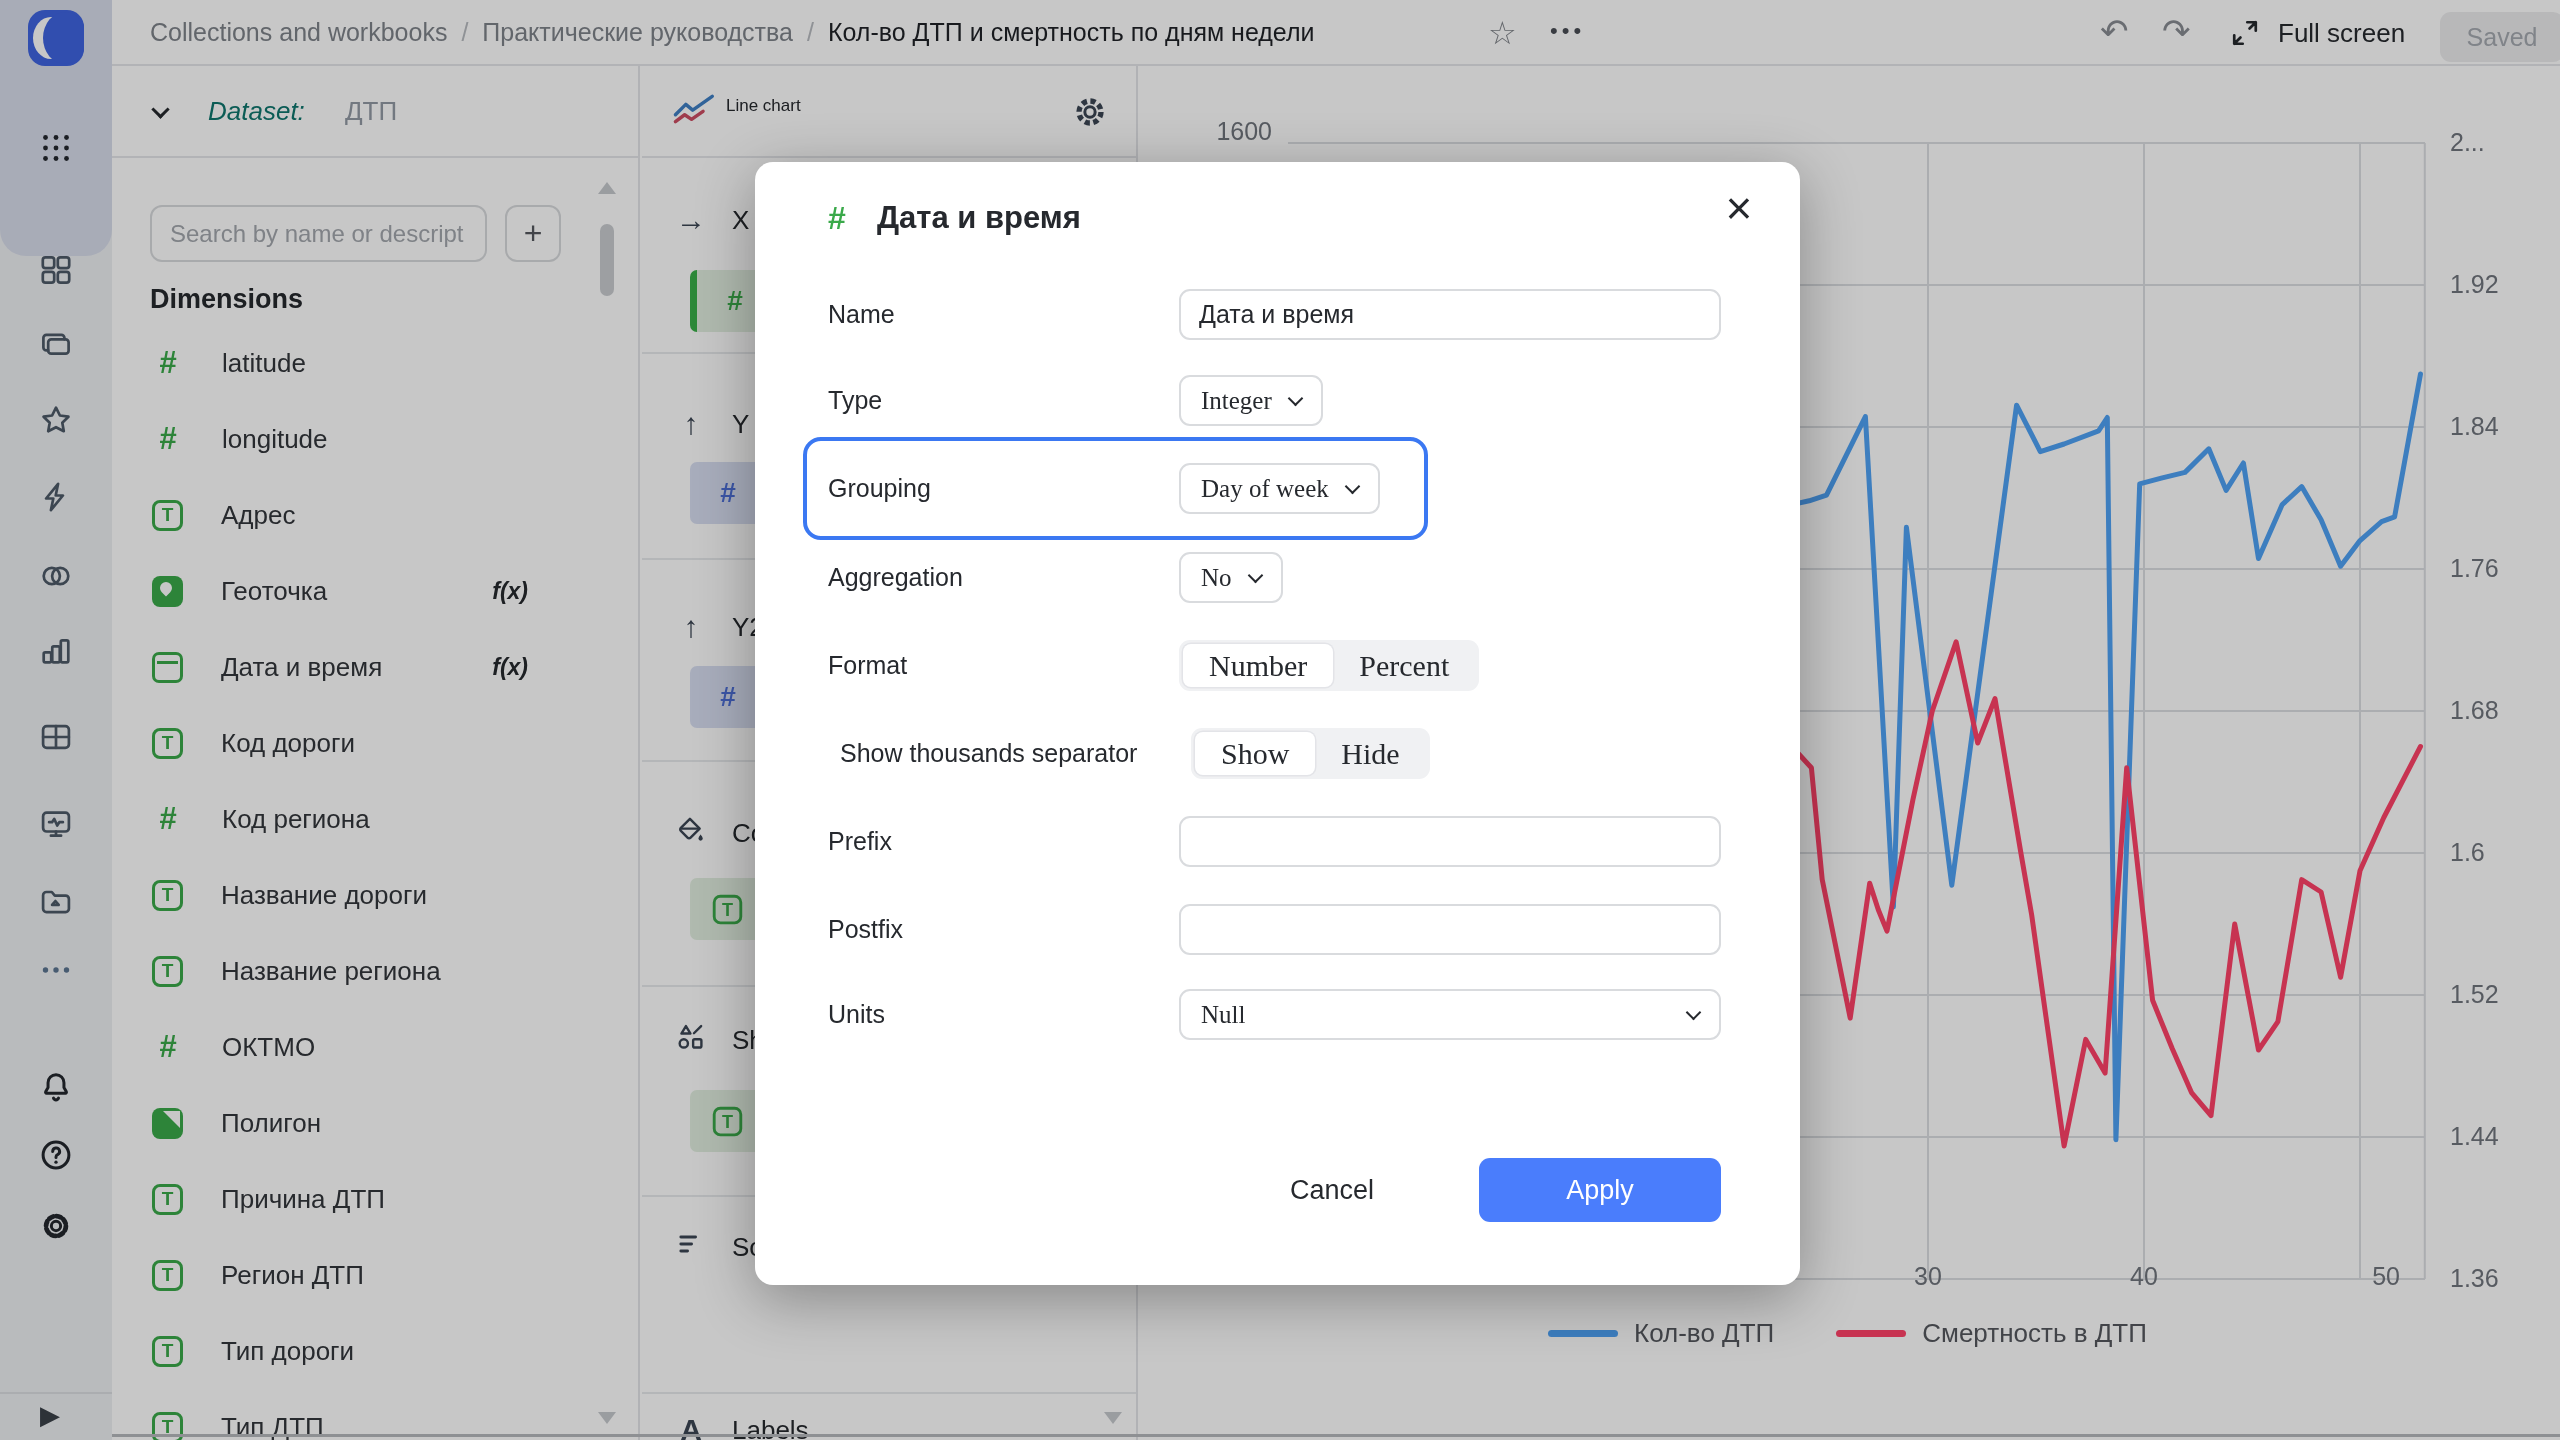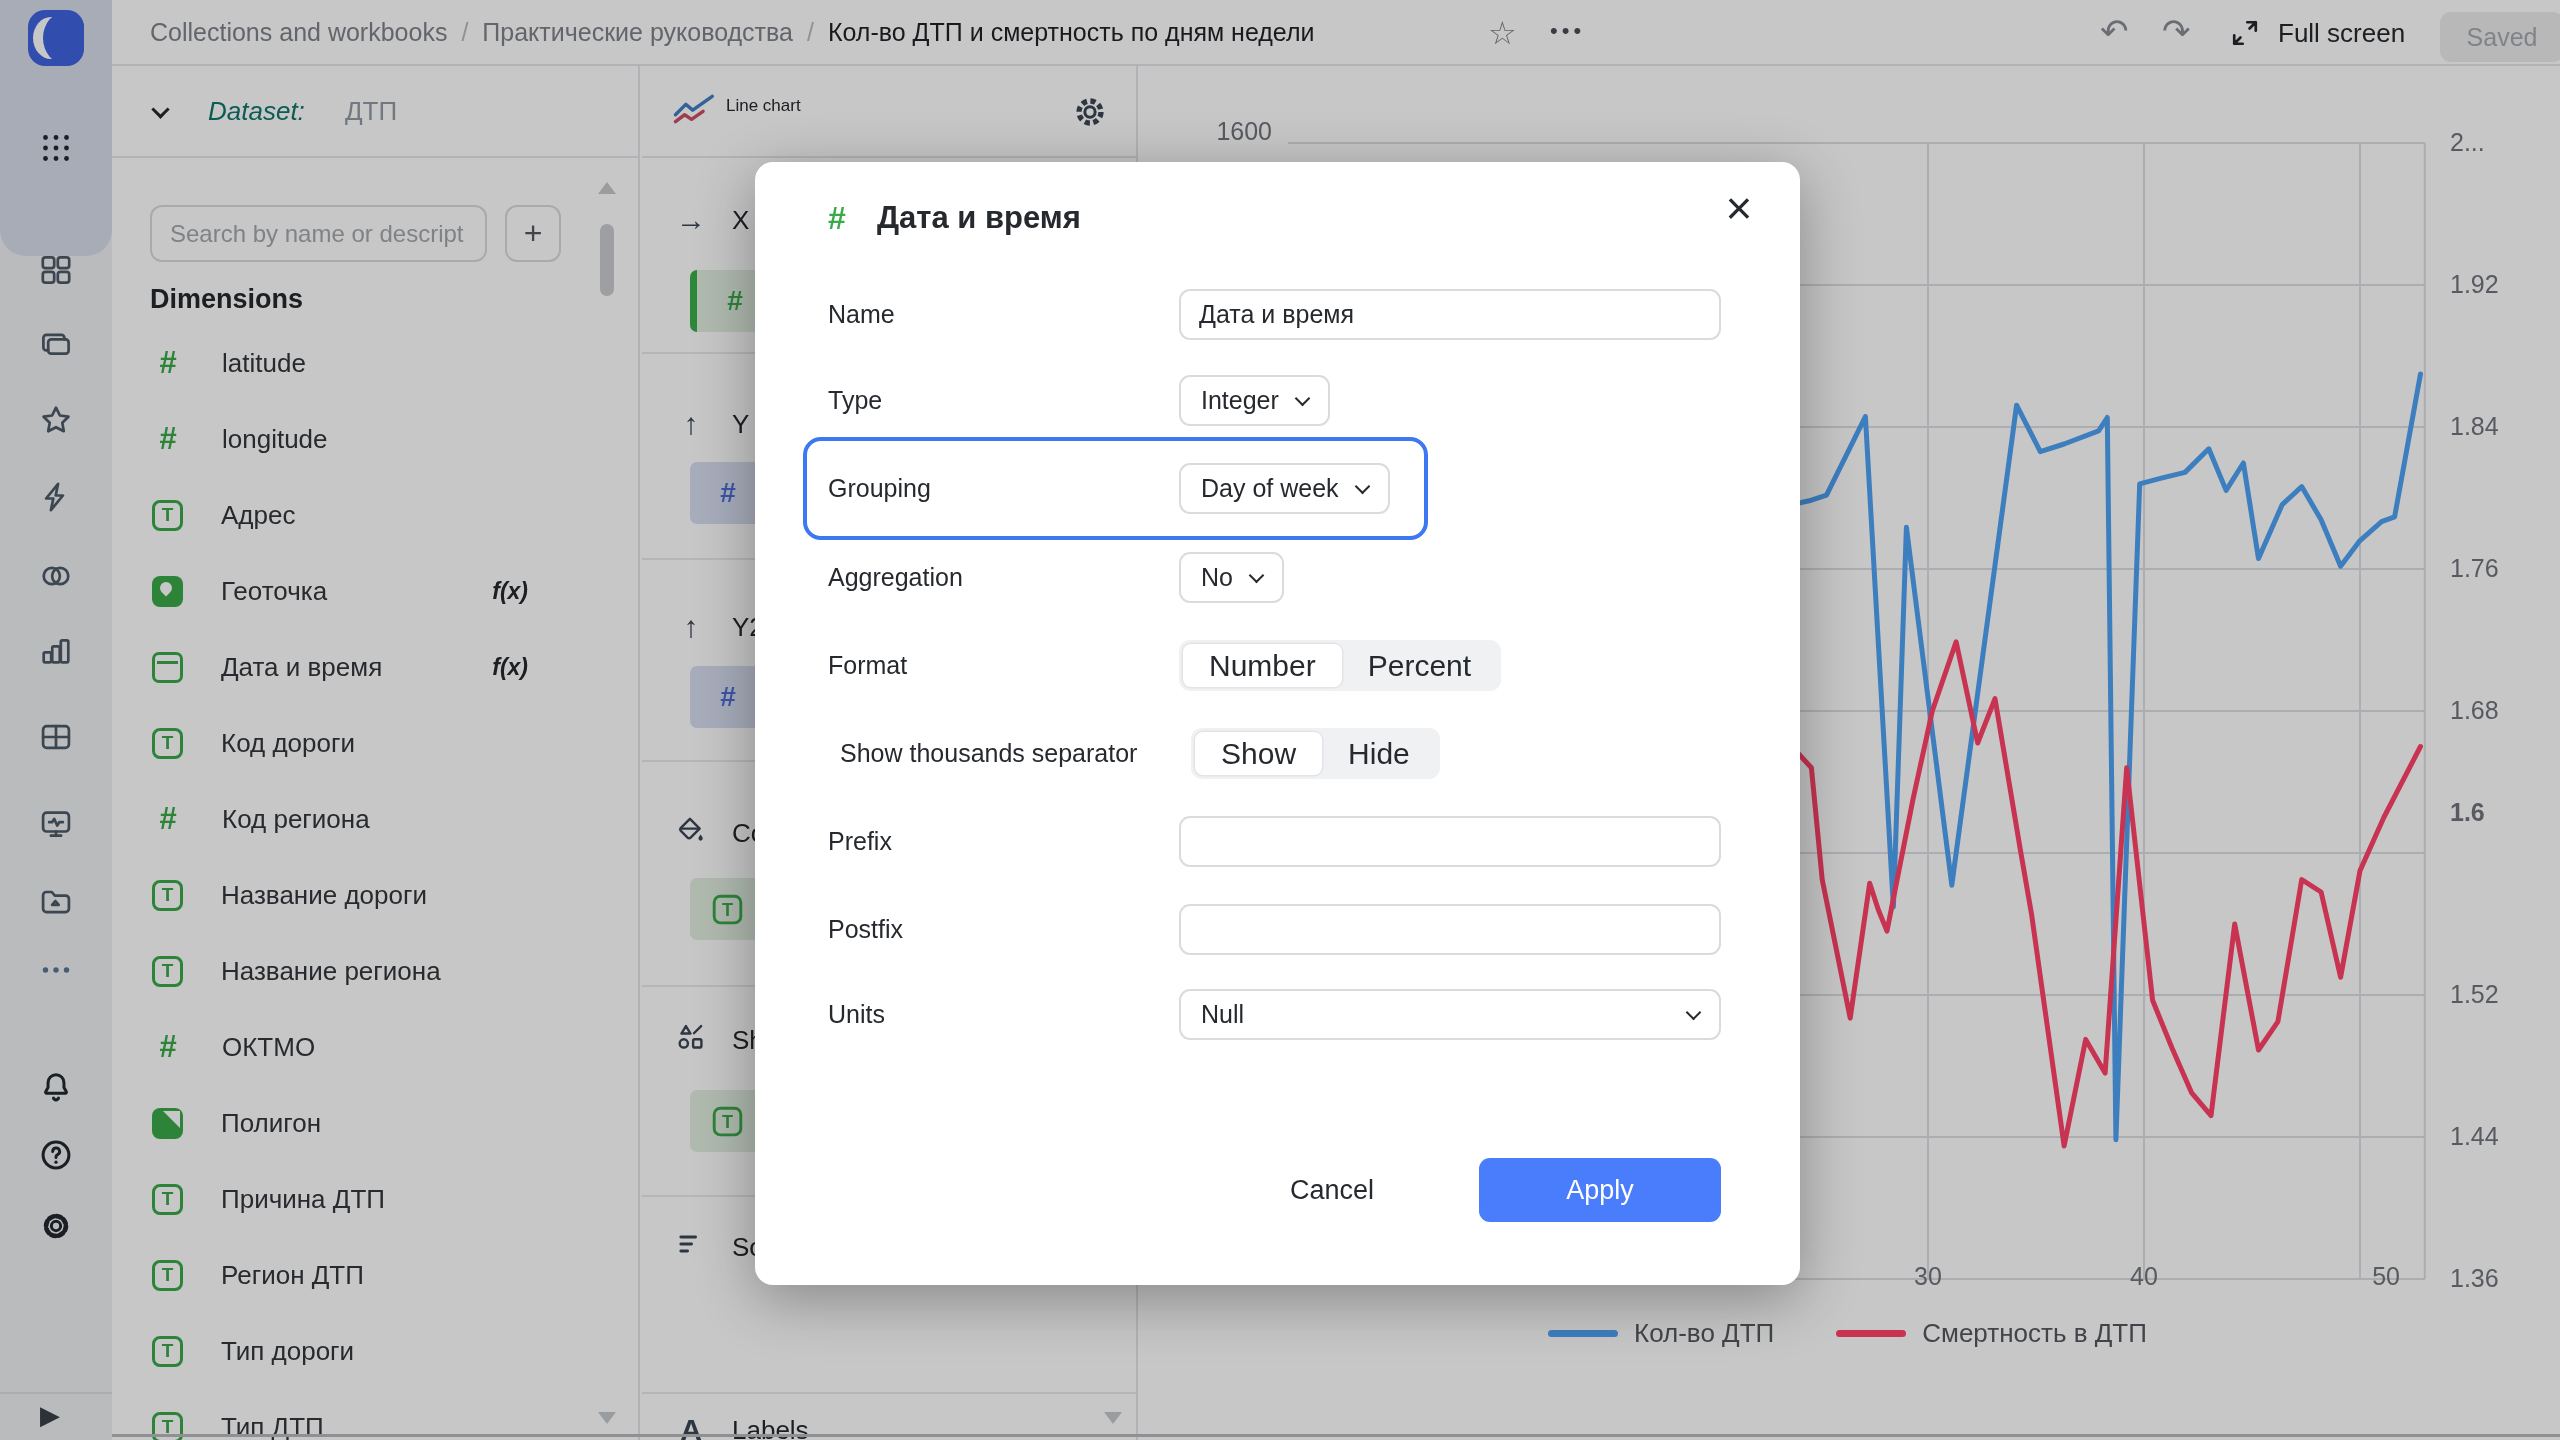--- a/index.html
+++ b/index.html
@@ -97,21 +97,21 @@
   .bottom-bar { position:absolute; left:112px; top:1434px; width:2448px; height:3px; background:#b6b9bd; }
 
   
   .dim-overlay { position:absolute; inset:0; background:rgba(0,0,0,0.22); z-index:40; }
   .modal { position:absolute; left:755px; top:162px; width:1045px; height:1123px; background:#fff; border-radius:18px; box-shadow:0 14px 60px rgba(0,0,0,.32); z-index:50; }
   .m-close { position:absolute; left:956px; top:18px; width:56px; height:56px; font-size:46px; font-weight:300; color:#26292e; display:flex; align-items:center; justify-content:center; cursor:pointer; }
   .m-hash { position:absolute; left:73px; top:38px; font-size:32px; font-weight:700; color:#3aa94a; }
   .m-title { position:absolute; left:122px; top:38px; font-size:31px; font-weight:600; color:#26292e; }
   .m-row { position:absolute; left:73px; width:900px; height:51px; display:flex; align-items:center; }
   .m-label { font-size:25px; color:#26292e; }
-  .m-ctrl { position:absolute; left:351px; top:0; height:51px; }
+  .m-ctrl { position:absolute; left:351px; top:0; height:51px;font-family:Liberation Serif, serif; }
   .m-input { border:2px solid #d9dbde; border-radius:11px; width:542px; height:51px; font-size:25px; color:#26292e; padding:0 18px; font-family:inherit; background:#fff; }
   .m-drop { border:2px solid #d9dbde; border-radius:11px; height:51px; display:flex; align-items:center; gap:18px; padding:0 20px; font-size:25px; color:#26292e; cursor:pointer; background:#fff; }
   .m-drop .chev { margin-top:-5px; border-width:2.4px; }
   .m-drop.wide { width:542px; }
   .m-drop.wide .chev { margin-left:auto; }
   .seg { background:#f0f1f3; border-radius:11px; height:51px; display:flex; padding:4px; }
   .seg-opt { height:43px; display:flex; align-items:center; justify-content:center; padding:0 26px; font-size:30px; color:#26292e; border-radius:8px; cursor:pointer; }
   .seg-opt.selected { background:#fff; box-shadow:0 0 0 1.5px #e3e4e8; }
   .m-ring { position:absolute; left:48px; top:275px; width:625px; height:103px; border:4px solid #3b78f2; border-radius:18px; pointer-events:none; }
   .m-cancel { position:absolute; left:507px; top:996px; width:140px; height:64px; background:transparent; border:none; font-size:27px; color:#26292e; cursor:pointer; font-family:inherit; }
@@ -433,21 +433,21 @@
         <polyline points="651.9,438.6 669.2,434.8 686.5,429.2 725.4,350.6 753.4,841.0 766.4,461.3 811.8,819.2 876.6,339.2 900.3,385.6 924.1,378.0 958.6,364.8 967.3,351.5 975.9,1073.8 999.7,417.8 1021.3,412.1 1045.0,406.4 1068.8,382.8 1086.1,424.4 1103.4,397.0 1118.5,492.6 1142.2,438.6 1161.7,420.6 1181.1,453.8 1200.6,500.2 1220.0,474.6 1241.6,455.7 1254.6,450.9 1280.5,308.0" fill="none" stroke="#4fa2f5" stroke-width="5" stroke-linejoin="round" stroke-linecap="round"></polyline>
         <polyline points="651.9,680.5 671.4,701.8 682.2,813.6 710.2,952.1 729.7,817.2 738.3,843.8 747.0,865.1 772.9,733.8 792.3,645.0 816.1,575.8 837.7,677.0 855.0,632.6 880.9,787.0 891.7,849.1 924.1,1079.9 945.7,973.4 965.1,1007.1 986.7,701.8 1012.6,934.3 1032.1,982.3 1051.5,1026.6 1071.0,1049.7 1094.7,858.0 1118.5,984.0 1137.9,955.6 1161.7,813.6 1181.1,826.0 1200.6,911.2 1220.0,804.7 1243.8,751.5 1280.5,680.5" fill="none" stroke="#ff4268" stroke-width="5" stroke-linejoin="round" stroke-linecap="round"></polyline>
       </svg>
     <div class="ax-label" style="left:30px; top:51px; width:102px; text-align:right;">1600</div>
     <div id="yright-labels">
         <div class="ax-label" style="left: 1310px; top: 62px;">2...</div>
         <div class="ax-label" style="left: 1310px; top: 204px;">1.92</div>
         <div class="ax-label" style="left: 1310px; top: 346px;">1.84</div>
         <div class="ax-label" style="left: 1310px; top: 488px;">1.76</div>
         <div class="ax-label" style="left: 1310px; top: 630px;">1.68</div>
-        <div class="ax-label" style="left: 1310px; top: 732px; font-weight: bold;">1.6</div>
+        <div class="ax-label" style="left: 1310px; top: 772px;">1.6</div>
         <div class="ax-label" style="left: 1310px; top: 914px;">1.52</div>
         <div class="ax-label" style="left: 1310px; top: 1056px;">1.44</div>
         <div class="ax-label" style="left: 1310px; top: 1198px;">1.36</div>
       </div>
     <div id="x-labels">
         <div class="ax-label" style="left: 748px; top: 1196px; width: 80px; text-align: center;">30</div>
         <div class="ax-label" style="left: 964px; top: 1196px; width: 80px; text-align: center;">40</div>
         <div class="ax-label" style="left: 1180px; top: 1196px; width: 80px; text-align: right;">50</div>
       </div>
     <div class="legend" id="legend">

